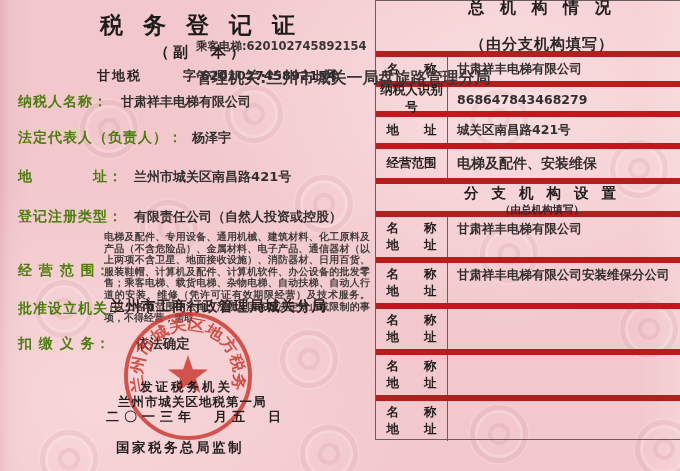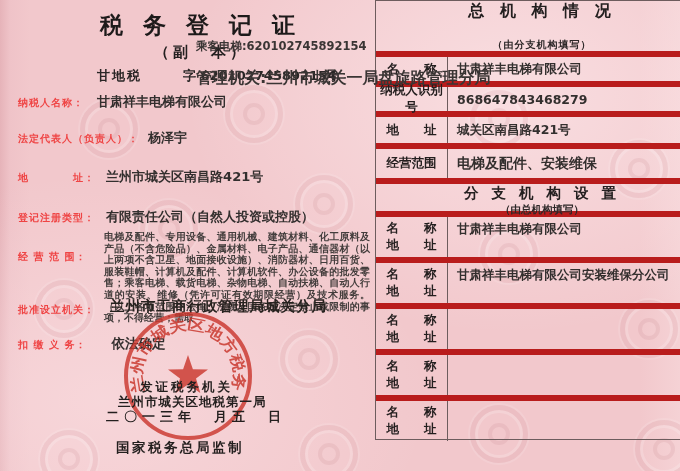--- a/index.html
+++ b/index.html
@@ -31,21 +31,21 @@
   .title{ left:100px; top:10px; font-size:23px; font-weight:bold; letter-spacing:6px; color:#1d1a1a; }
   .copy-label{ left:154px; top:43px; font-size:15px; font-weight:bold; letter-spacing:4px; color:#242020;}
   .code-line{ left:196px; top:39px; font-size:11.5px; font-weight:bold; color:#3a3534; z-index:6;}
   .authority-line{ left:196px; top:52px; font-size:16px; font-weight:bold; color:#3a3534; z-index:6;margin-top:16px;}
   .serial-line{ left:0; top:67px; width:360px; font-size:13px; color:#2a2626; z-index:2;}
   .serial-prefix{ position:absolute; left:97px; top:0; font-weight:bold; letter-spacing:2px;}
   .serial-mid{ position:absolute; left:183px; top:0; font-weight:bold; }
   .serial-suffix{ position:absolute; left:325px; top:0; font-weight:bold; }
 
   
-  .f-label{ font-size:10px; font-weight:bold; color:#ef4444; letter-spacing:1px;}
+  .f-label{ font-size:14px; font-weight:bold; color:#4d7c0f; letter-spacing:1px;margin-top:12px;}
   .f-value{ font-size:13px; font-weight:bold; color:#332f2e; }
   .scope-text{ left:104px; top:231px; width:266px; font-size:10px; line-height:11.6px;
     font-weight:bold; color:#443e3d; z-index:1; text-align:justify;}
   .approval-value{ left:110px; top:297px; font-size:14.5px; font-weight:bold;
     letter-spacing:1px; color:#27221f; z-index:2; font-family:"DejaVu Serif",serif;}
 
   
   .seal{ left:122px; top:308px; z-index:3; opacity:.92; }
   .footer-txt{ z-index:5; color:#231f1e; font-weight:bold;text-align:center; }
   .issuer-label{ left:140px; top:379px; font-size:12.5px; letter-spacing:3px;}
@@ -53,21 +53,21 @@
   .date-line{ left:106px; top:408px; font-size:13px; letter-spacing:5px;}
   .supervisor{ left:116px; top:439px; font-size:13.5px; letter-spacing:2.5px;}
 
   
   .panel{ left:375px; top:0; width:334px; height:440px;
     border:1.5px solid #6d5c5d; z-index:4; }
   .p-row{ display:flex; border-top:6px solid #b91c1c; }
   .p-row.first{ border-top:none; }
   .p-head{ height:50px; display:flex; flex-direction:column; align-items:center; justify-content:center;}
   .p-head-title{ font-size:16px; font-weight:bold; letter-spacing:5px; color:#242020;}
-  .p-head-sub{ font-size:10px; font-weight:bold; letter-spacing:1px; color:#2c2727; margin-top:16px;}
+  .p-head-sub{ font-size:15px; font-weight:bold; letter-spacing:1px; color:#2c2727; margin-top:16px;}
   .p-label{ width:72px; border-right:1px solid #6d5c5d; display:flex; align-items:center;
     justify-content:center; font-size:12.5px; font-weight:bold; color:#241f1f;
     font-family:"DejaVu Serif",serif; text-align:center;}
   .p-value{ flex:1; display:flex; align-items:center; padding-left:9px;
     font-size:12.5px; font-weight:bold; color:#332f2e;}
   .h30{ height:30px; } .h32{ height:32px; } .h35{ height:35px; }
   .p-value.small{ font-size:14px; }
   .b-head{ height:33px; display:flex; flex-direction:column; align-items:center; justify-content:space-between;}
   .b-head-title{ font-size:14.5px; font-weight:bold; letter-spacing:4px; color:#242020;}
   .b-head-sub{ font-size:10.5px; font-weight:bold; color:#2c2727;}

